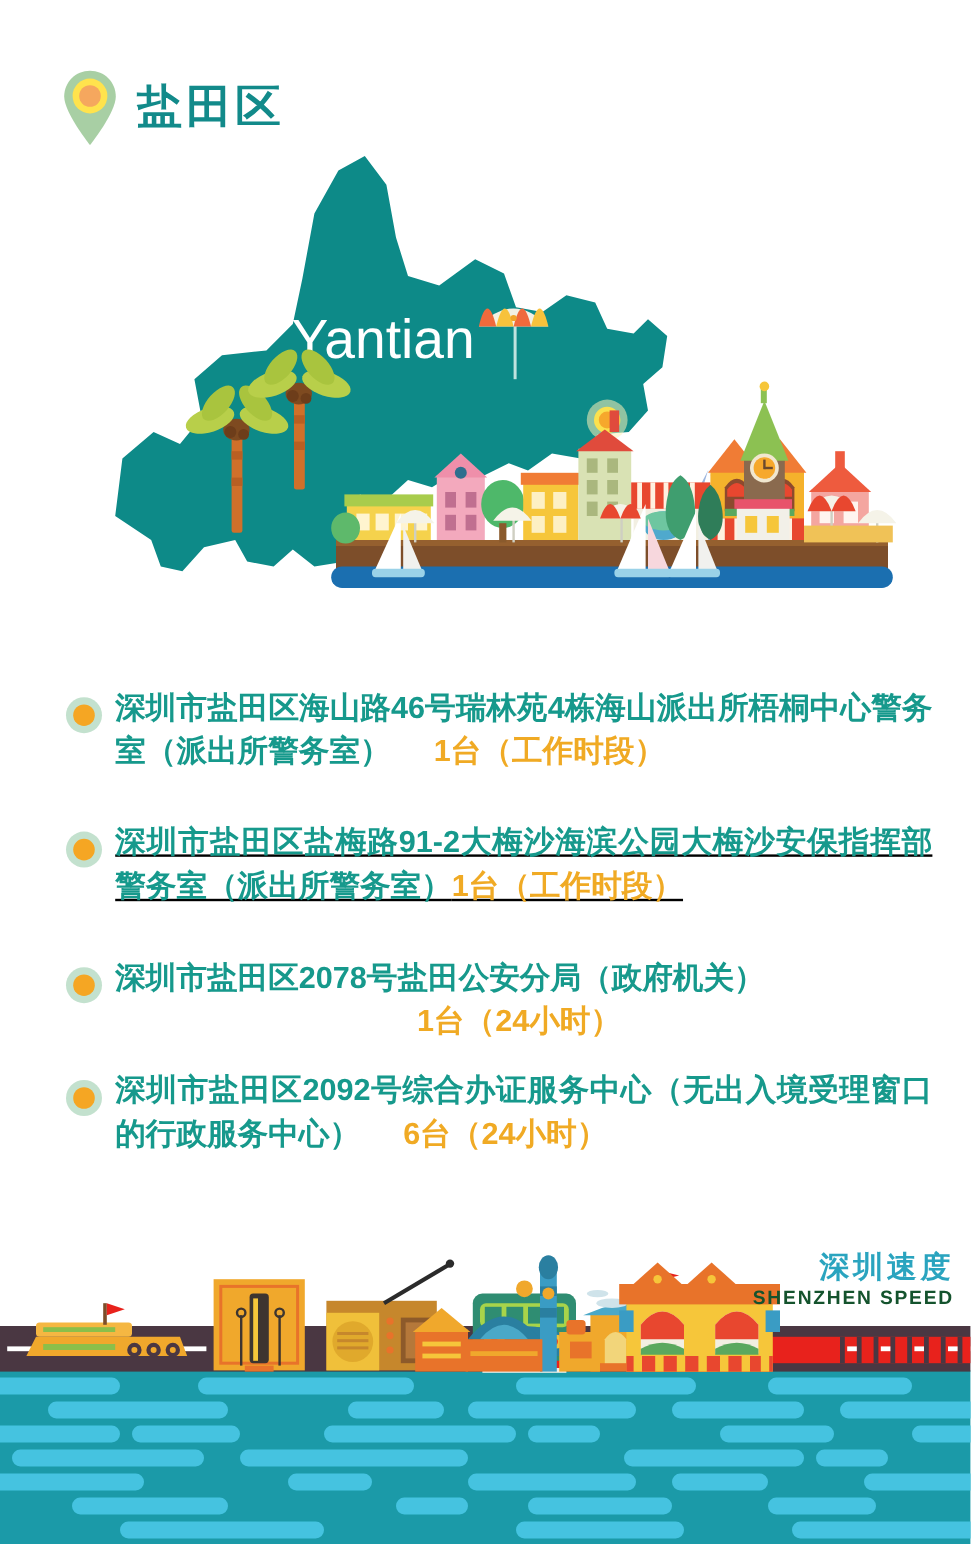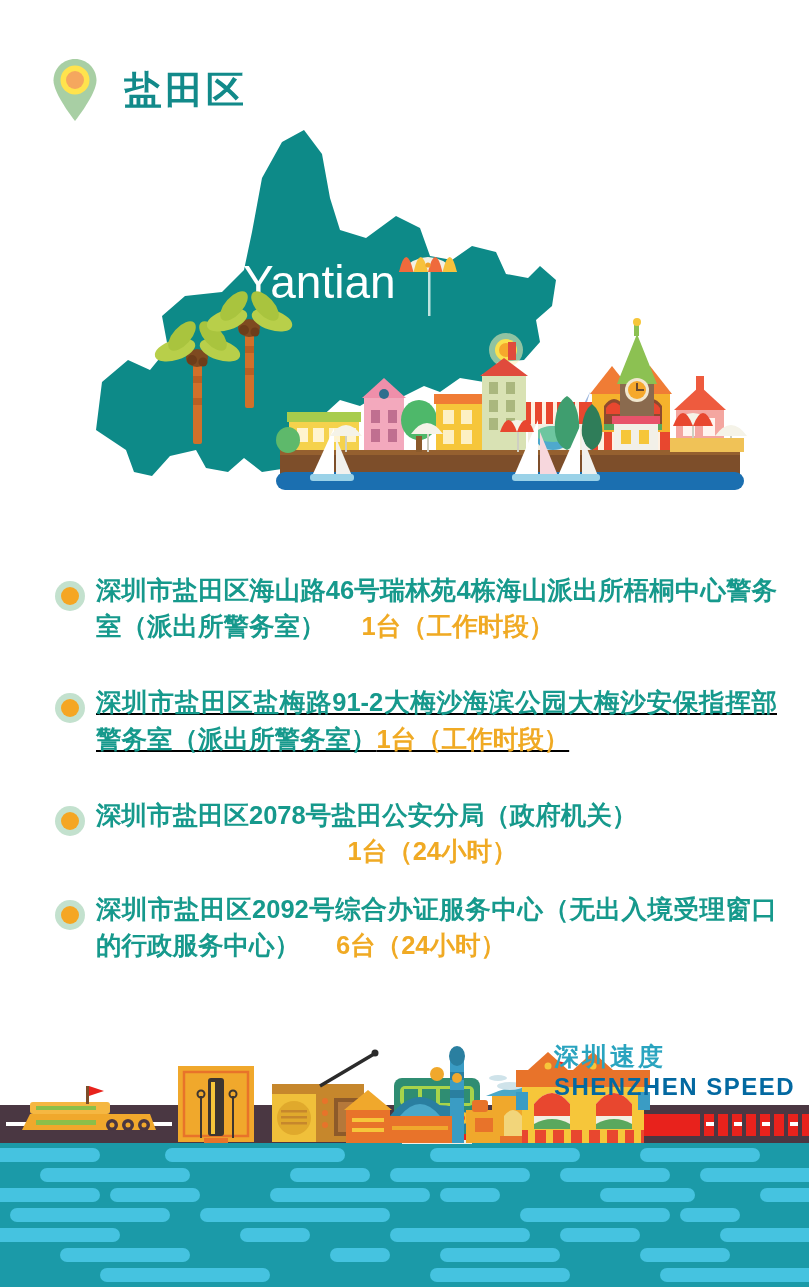--- a/index.html
+++ b/index.html
@@ -28,21 +28,20 @@
     gap: 16px;
   }
   .pin-icon { width: 46px; height: 64px; display: block; }
   .district-title {
     font-size: 38px;
     font-weight: 700;
     color: #128a8a;
     letter-spacing: 3px;
     line-height: 1;
     white-space: nowrap;
-    margin-left: 10px;
   }
 
   
   .map-area {
     position: absolute;
     left: 0;
     top: 120px;
     width: 776px;
     height: 400px;
   }
@@ -116,34 +115,34 @@
     left: 0;
     bottom: 0;
     width: 809px;
     height: 245px;
   }
   .footer-svg { display: block; width: 809px; height: 245px; }
   .brand {
     position: absolute;
     right: 14px;
     top: 1px;
-    text-align: left;
+    text-align: right;
     pointer-events: none;
   }
   .brand-cn {
     font-size: 25px;
     font-weight: 700;
     color: #2aa4bf;
     letter-spacing: 3px;
     line-height: 1.1;
   }
   .brand-en {
-    font-size: 24px;
+    font-size: 16px;
     font-weight: 700;
-    color: #0369a1;
+    color: #14532d;
     letter-spacing: 1.5px;
     line-height: 1.2;
     margin-top: 2px;
   }
 </style>
 </head>
 <body>
 
 <div class="page">
 

